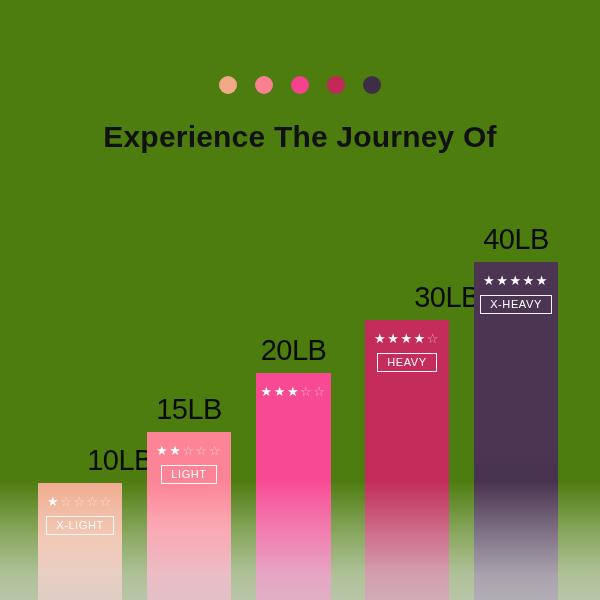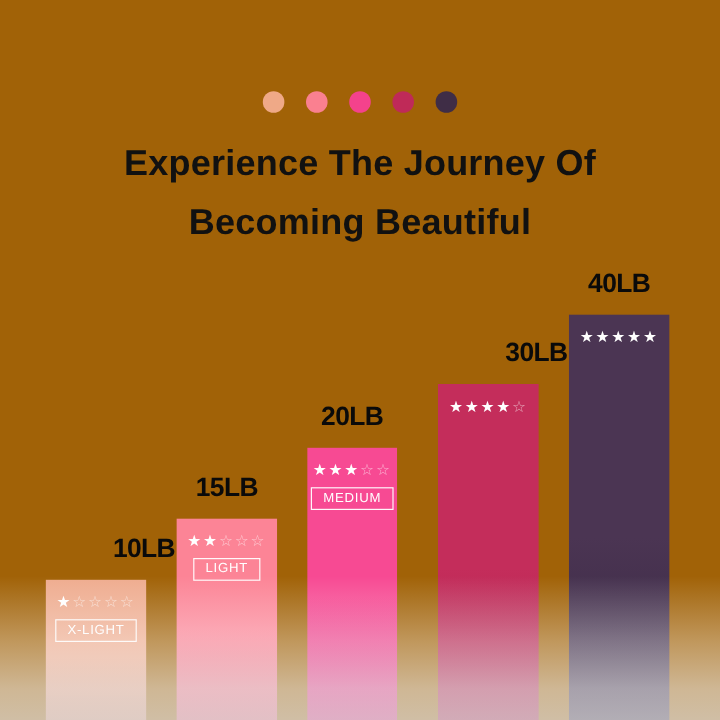--- a/index.html
+++ b/index.html
@@ -11,21 +11,21 @@
     width: 600px;
     height: 600px;
     overflow: hidden;
     font-family: "Liberation Sans", sans-serif;
     position: relative;
   }
   #poster {
     position: relative;
     width: 600px;
     height: 600px;
-    background: #a16207;
+    background: #4d7c0f;
     overflow: hidden;
   }
 
   
   .dot-row {
     position: absolute;
     top: 76px;
     left: 0;
     width: 600px;
     display: flex;
@@ -63,22 +63,22 @@
   }
   .bar-group {
     position: absolute;
     bottom: 0;
   }
   .bar-weight {
     position: absolute;
     left: 50%;
     transform: translateX(-50%);
     color: #0a0a0a;
-    font-weight: bold;
-    font-size: 22px;
+    font-weight: normal;
+    font-size: 29px;
     letter-spacing: -0.5px;
     white-space: nowrap;
   }
   .bar-col {
     position: absolute;
     bottom: 0;
     left: 0;
     width: 100%;
     overflow: hidden;
   }
@@ -136,21 +136,20 @@
   <div class="dot-row">
       <div class="dot" style="background: rgb(239, 169, 135);"></div>
       <div class="dot" style="background: rgb(250, 128, 144);"></div>
       <div class="dot" style="background: rgb(244, 66, 140);"></div>
       <div class="dot" style="background: rgb(191, 42, 88);"></div>
       <div class="dot" style="background: rgb(63, 45, 70);"></div>
     </div>
 
   <div class="headline" style="color: rgb(17, 17, 17);">
       <span class="line">Experience The Journey Of</span>
-      <span class="line">Becoming Beautiful</span>
     </div>
 
   <div class="bars">
       <div class="bar-group" style="left: 38px; width: 84px; height: 156px;">
         <div class="bar-weight" style="top: 0px; margin-left: 40px;">10LB</div>
         <div class="bar-col" style="height: 117px;">
           <div class="bar-fill" style="background: linear-gradient(rgb(239, 172, 143) 0%, rgb(239, 172, 143) 55%, rgb(216, 149, 119) 100%);"></div>
           <div class="bar-inner">
             <div class="stars"><span class="on">★</span><span class="off">☆</span><span class="off">☆</span><span class="off">☆</span><span class="off">☆</span></div>
             <div><span class="tag">X-LIGHT</span></div>
@@ -166,39 +165,40 @@
             <div><span class="tag">LIGHT</span></div>
           </div>
         </div>
       </div>
       <div class="bar-group" style="left: 256px; width: 75px; height: 266px;">
         <div class="bar-weight" style="top: 0px;">20LB</div>
         <div class="bar-col" style="height: 227px;">
           <div class="bar-fill" style="background: linear-gradient(rgb(247, 74, 147) 0%, rgb(247, 74, 147) 55%, rgb(217, 44, 124) 100%);"></div>
           <div class="bar-inner">
             <div class="stars"><span class="on">★</span><span class="on">★</span><span class="on">★</span><span class="off">☆</span><span class="off">☆</span></div>
-            <div><span class="tag">MEDIUM</span></div>
           </div>
         </div>
       </div>
       <div class="bar-group" style="left: 365px; width: 84px; height: 319px;">
         <div class="bar-weight" style="top: 0px; margin-left: 40px;">30LB</div>
         <div class="bar-col" style="height: 280px;">
           <div class="bar-fill" style="background: linear-gradient(rgb(196, 45, 91) 0%, rgb(196, 45, 91) 55%, rgb(168, 30, 73) 100%);"></div>
           <div class="bar-inner">
             <div class="stars"><span class="on">★</span><span class="on">★</span><span class="on">★</span><span class="on">★</span><span class="off">☆</span></div>
+            <div><span class="tag">HEAVY</span></div>
           </div>
         </div>
       </div>
       <div class="bar-group" style="left: 474px; width: 84px; height: 377px;">
         <div class="bar-weight" style="top: 0px;">40LB</div>
         <div class="bar-col" style="height: 338px;">
           <div class="bar-fill" style="background: linear-gradient(rgb(75, 53, 83) 0%, rgb(75, 53, 83) 55%, rgb(54, 38, 65) 100%);"></div>
           <div class="bar-inner">
             <div class="stars"><span class="on">★</span><span class="on">★</span><span class="on">★</span><span class="on">★</span><span class="on">★</span></div>
+            <div><span class="tag">X-HEAVY</span></div>
           </div>
         </div>
       </div>
     </div>
 
   <div class="bottom-fade"></div>
 
 </div>
 
 </body></html>

